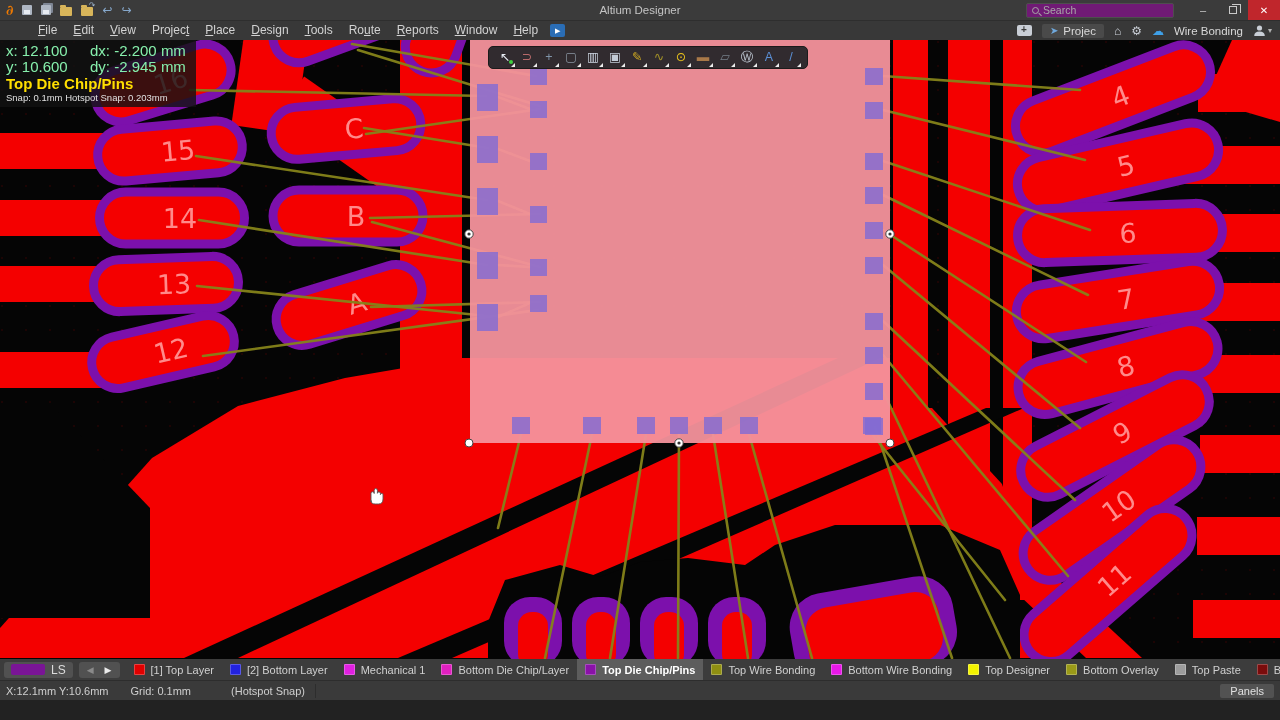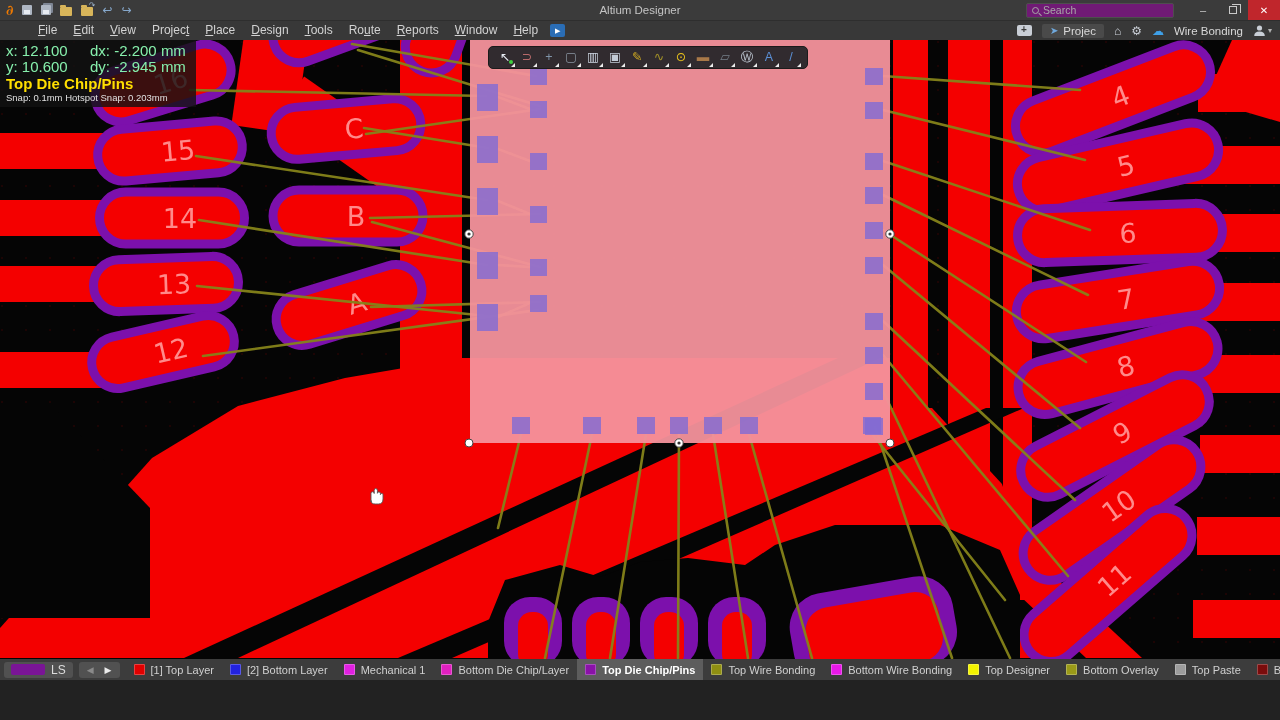--- a/index.html
+++ b/index.html
@@ -438,13 +438,20 @@
           <span class="lchip" style="background: rgb(156, 156, 156);"></span>
           <span>Top Paste</span>
         </span>
         <span class="ltab">
           <span class="lchip" style="background: rgb(122, 12, 12);"></span>
           <span>Bottom Paste</span>
         </span>
       </div>
   </div>
 
+  <div class="statusbar">
+    <span class="sb-pos">X:12.1mm Y:10.6mm</span>
+    <span class="sb-grid">Grid: 0.1mm</span>
+    <span>(Hotspot Snap)</span>
+    <span class="sb-divider"></span>
+    <span class="panels-btn">Panels</span>
+  </div>
 </div>
 
 </body></html>

